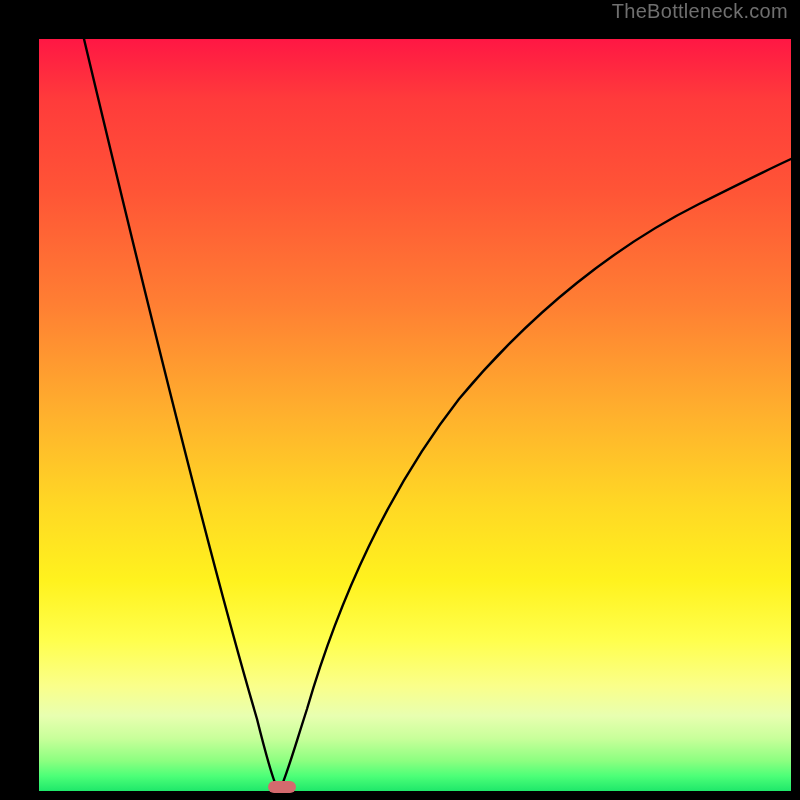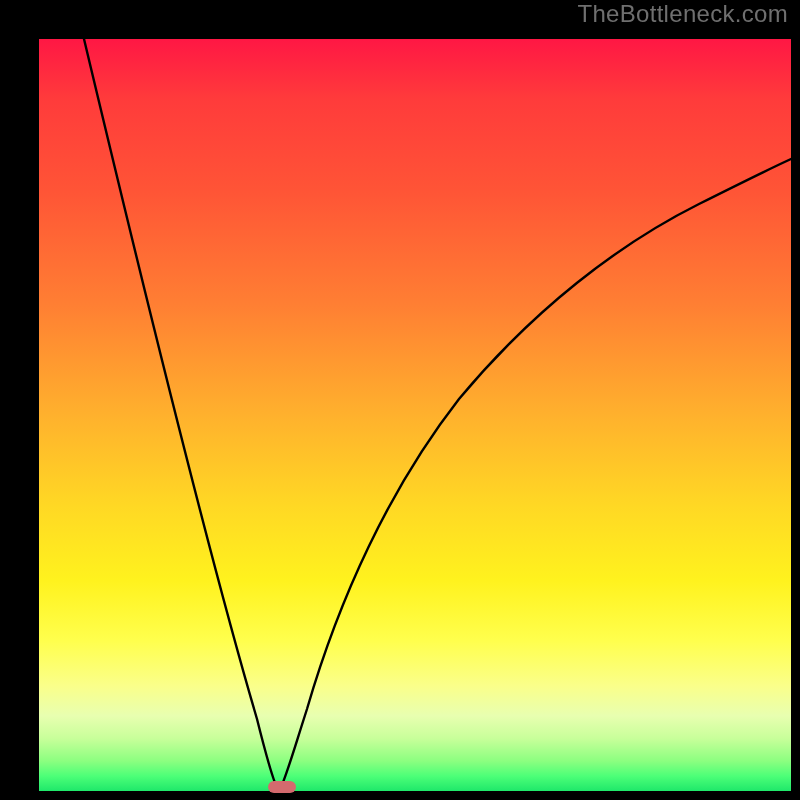--- a/index.html
+++ b/index.html
@@ -40,21 +40,21 @@
       #4dff78 98%,
       #1fe86a 100%
     );
   }
   .watermark {
     position: absolute;
     top: 0px;
     right: 12px;
     color: #6f6f6f;
     font-family: Arial, Helvetica, sans-serif;
-    font-size: 24px;
+    font-size: 20px;
     font-weight: 500;
     letter-spacing: 0.3px;
     z-index: 5;
   }
   .marker {
     position: absolute;
     border-radius: 6px;
     background: #d46a6e;
     z-index: 4;
   }

